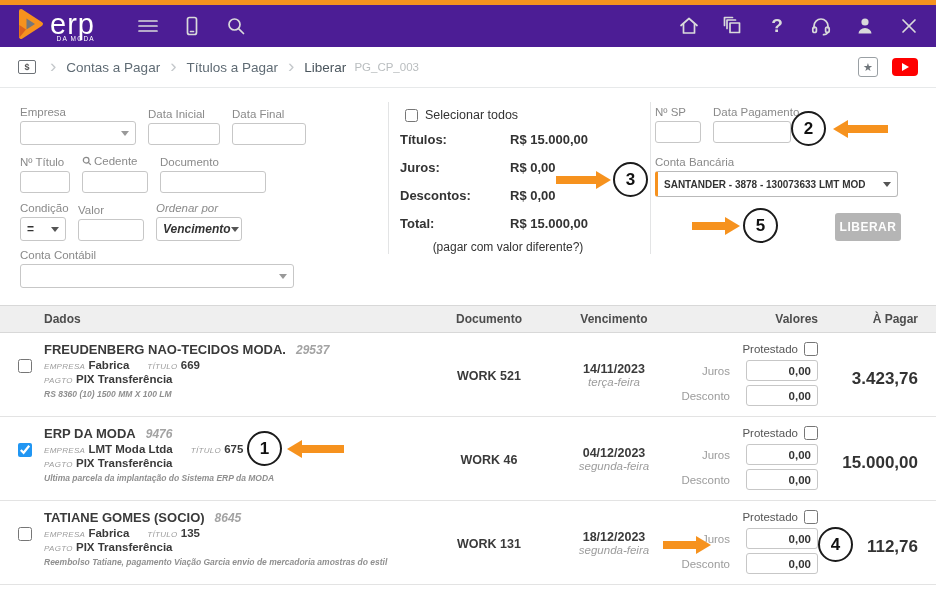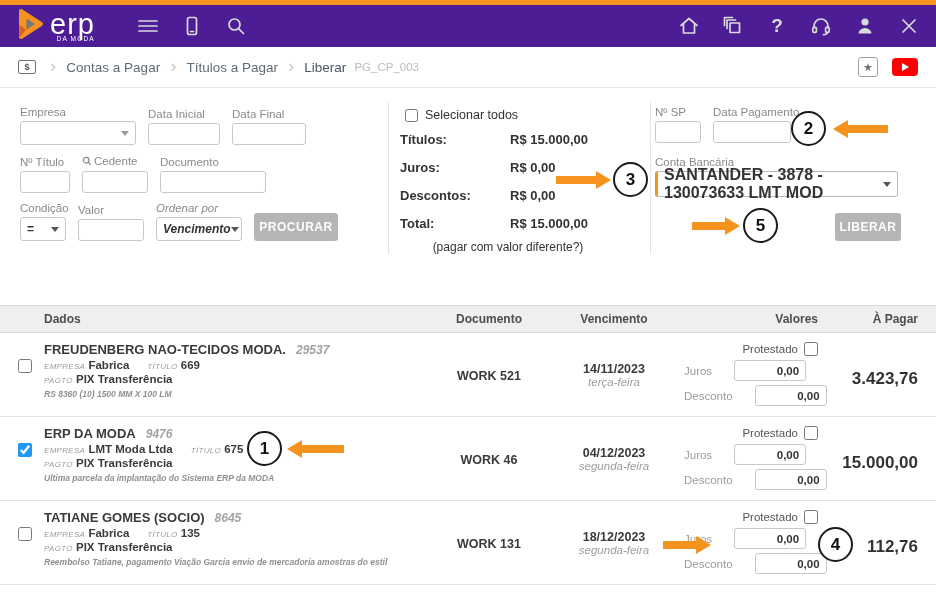--- a/index.html
+++ b/index.html
@@ -81,21 +81,21 @@
   }
   .searchglyph { display: inline-block; margin-right: 2px; vertical-align: -1px; }
   
   .sum-col { position: absolute; left: 400px; top: 0; width: 216px; }
   .sel-row { position: absolute; top: 20px; display: flex; align-items: center; gap: 7px; font-size: 12.5px; color: #333; }
   .sum-row { position: absolute; display: flex; width: 216px; font-size: 13px; font-weight: bold; color: #333; }
   .sum-row .lab { width: 110px; }
   .sum-link { position: absolute; top: 152px; width: 216px; text-align: center; font-size: 12px; color: #333; cursor: pointer; }
   
   .rel-col { position: absolute; left: 655px; top: 0; width: 265px; height: 200px; }
-  .cb-select { border: 1px solid #b9b9b9; border-left: 3px solid #f6921e; border-radius: 3px; height: 26px; font-size: 16px; }
+  .cb-select { border: 1px solid #b9b9b9; border-left: 3px solid #f6921e; border-radius: 3px; height: 26px; font-size: 10px; }
   
   .dtable { margin-top: 10px; }
   .tgrid { display: grid; grid-template-columns: 26px 390px 110px 140px 134px 100px; padding: 0 18px; }
   .thead { background: #efefef; border-top: 1px solid #d8d8d8; border-bottom: 1px solid #d8d8d8; height: 28px; align-items: center; font-size: 12px; font-weight: bold; color: #4d4d4d; }
   .th-c { text-align: center; } .th-r { text-align: right; }
   .trow { min-height: 84px; padding-top: 9px; padding-bottom: 6px; border-bottom: 1px solid #e3e3e3; align-items: start; }
   .trow input[type=checkbox] { margin-top: 17px; width: 14px; height: 14px; accent-color: #2196f3; }
   .nameline { font-size: 13px; font-weight: bold; color: #3a3a3a; }
   .nameline .code { font-style: italic; color: #a3a3a3; font-size: 12px; margin-left: 10px; font-weight: bold; }
   .metaline { font-size: 11.5px; margin-top: 2px; color: #3a3a3a; }
@@ -103,21 +103,21 @@
   .metaline .mlab.t2 { margin-left: 18px; }
   .metaline b { font-size: 11.5px; }
   .noteline { font-size: 8.5px; font-style: italic; font-weight: bold; color: #8f8f8f; margin-top: 4px; }
   .doccell { text-align: center; font-weight: bold; font-size: 12.5px; margin-top: 27px; }
   .venccell { text-align: center; margin-top: 20px; }
   .venccell .dt { font-weight: bold; font-size: 12.5px; }
   .venccell .wd { font-style: italic; color: #9c9c9c; font-size: 11.5px; }
   .valcell { }
   .prot-row { display: flex; justify-content: flex-end; align-items: center; gap: 6px; font-size: 11.5px; color: #555; }
   .prot-row input { width: 13px; height: 13px; margin-top: 0 !important; }
-  .val-row { display: flex; justify-content: flex-start; align-items: center; gap: 22px; margin-top: 4px; }
+  .val-row { display: flex; justify-content: flex-end; align-items: center; gap: 16px; margin-top: 4px; }
   .val-row .vlab { font-size: 11.5px; color: #9c9c9c; }
   .val-row input { width: 72px; height: 21px; border: 1px solid #c7c7c7; border-radius: 3px; text-align: right; font-size: 11.5px; font-weight: bold; color: #333; padding: 0 6px; font-family: "Liberation Sans", sans-serif; }
   .paycell { text-align: right; font-weight: bold; font-size: 17px; margin-top: 27px; color: #333; }
   
   .ann-circle {
     position: absolute; width: 35px; height: 35px; border: 2.5px solid #1b1b1b; border-radius: 50%;
     background: #fff; display: flex; align-items: center; justify-content: center;
     font-weight: bold; font-size: 17px; color: #111; z-index: 5;
   }
   .arrow { position: absolute; display: flex; align-items: center; z-index: 5; }
@@ -271,23 +271,31 @@
       <label>Valor</label>
       <input type="text" style="">
     </div>
     <div class="field" style="width:86px;font-style:italic;">
       <label>Ordenar por</label>
       <div class="fselect">
           <span class="txt">Vencimento</span>
           <span class="caret"></span>
         </div>
     </div>
-    <button class="btn" style="width:84px; height:28px;">PROCURAR</button>
-  </div>
-
+  </div>
+
+  <div class="frow" style="left:20px; top:161px;">
+    <div class="field" style="width:274px;">
+      <label>Conta Contábil</label>
+      <div class="fselect">
+          <span class="txt"></span>
+          <span class="caret light"></span>
+        </div>
+    </div>
+  </div>
 
   <div class="sum-col">
     <div class="sel-row" style="left:5px;">
       <input type="checkbox" style="accent-color: rgb(33, 150, 243);">
       <span>Selecionar todos</span>
     </div>
     <div class="sum-row" style="top:44px;">
       <span class="lab">Títulos:</span>
       <span>R$ 15.000,00</span>
     </div>

